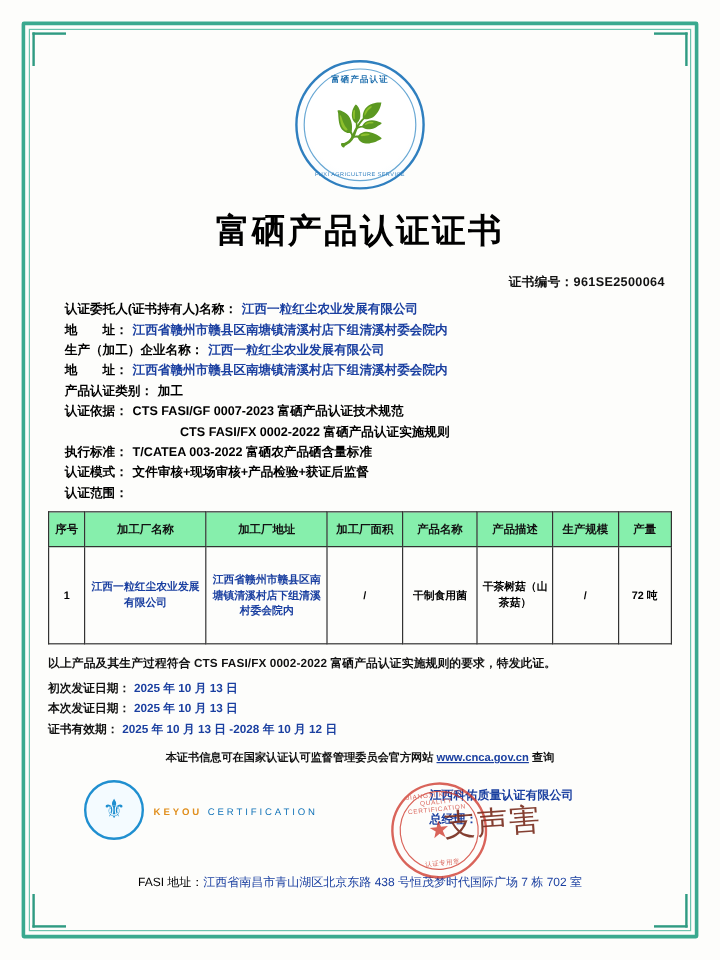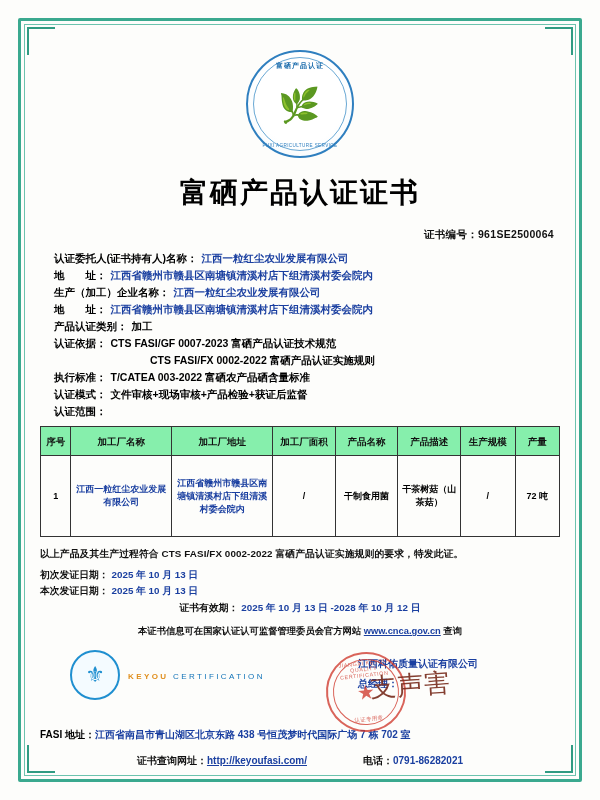--- a/index.html
+++ b/index.html
@@ -191,21 +191,20 @@
   }
   .dates .col {
     flex: 0 0 auto;
   }
   .dates .col.first { width: 228px; }
   .dates .val { color: #1a3fa0; margin-left: 3px; }
   .valid-row {
     font-size: 9.8px;
     font-weight: bold;
     margin-top: 3px;
-    text-align: center;
   }
   .valid-row .val { color: #1a3fa0; margin-left: 3px; }
 
   .web-note {
     text-align: center;
     font-size: 9.3px;
     font-weight: bold;
     margin-top: 10px;
   }
   .web-note .url {
@@ -319,23 +318,23 @@
     font-size: 26px;
     color: #7a2f20;
     font-family: "Liberation Serif", serif;
     letter-spacing: 1px;
     transform: rotate(-4deg);
     opacity: .92;
   }
 
   
   .addr-line {
-    text-align: left;
+    text-align: center;
     font-size: 10px;
-    font-weight: bold;
+    font-weight: normal;
     margin-top: 4px;
   }
   .addr-line .lbl { color: #000; }
   .addr-line .val { color: #1a3fa0; }
 
   .bottom-row {
     display: flex;
     justify-content: center;
     gap: 56px;
     font-size: 10px;
@@ -508,23 +507,15 @@
         <div class="seal-bottom">认证专用章</div>
       </div>
 
       <div class="signature">支声害</div>
     </div>
 
     <div class="addr-line">
       <span class="lbl">FASI 地址：</span><span class="val">江西省南昌市青山湖区北京东路 438 号恒茂梦时代国际广场 7 栋 702 室</span>
     </div>
 
-    <div class="bottom-row">
-      <div>
-        <span>证书查询网址：</span><span class="url">http://keyoufasi.com/</span>
-      </div>
-      <div>
-        <span>电话：</span><span class="val">0791-86282021</span>
-      </div>
-    </div>
 
   </div>
 </div>
 
 </body></html>

